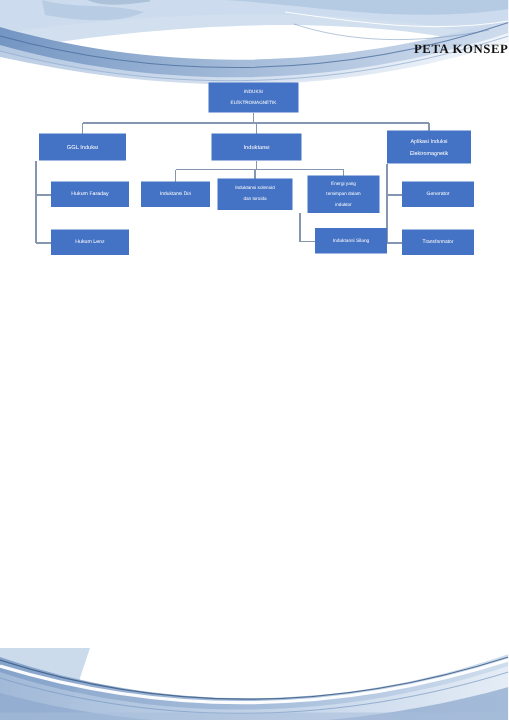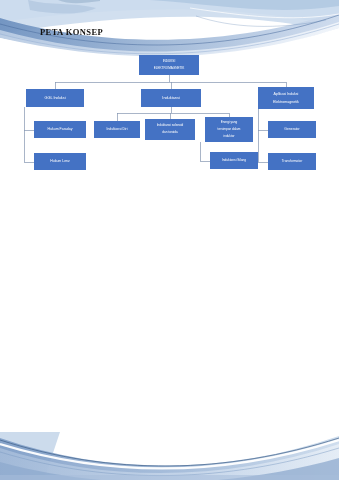--- a/index.html
+++ b/index.html
@@ -35,21 +35,21 @@
   }
   #header-wave { top: 0; height: 60px; }
   #footer-wave { bottom: 0; height: 62px; }
 
   
   #doc-title {
     position: absolute;
     top: 27px;
     left: 0;
     width: 339px;
-    text-align: left;
+    text-align: right;
     font-family: "Liberation Serif", serif;
     font-weight: bold;
     font-size: 8.5px;
     letter-spacing: 0.4px;
     color: #12100e;
     z-index: 5;
     padding-left: 40px;
   }
 
   

